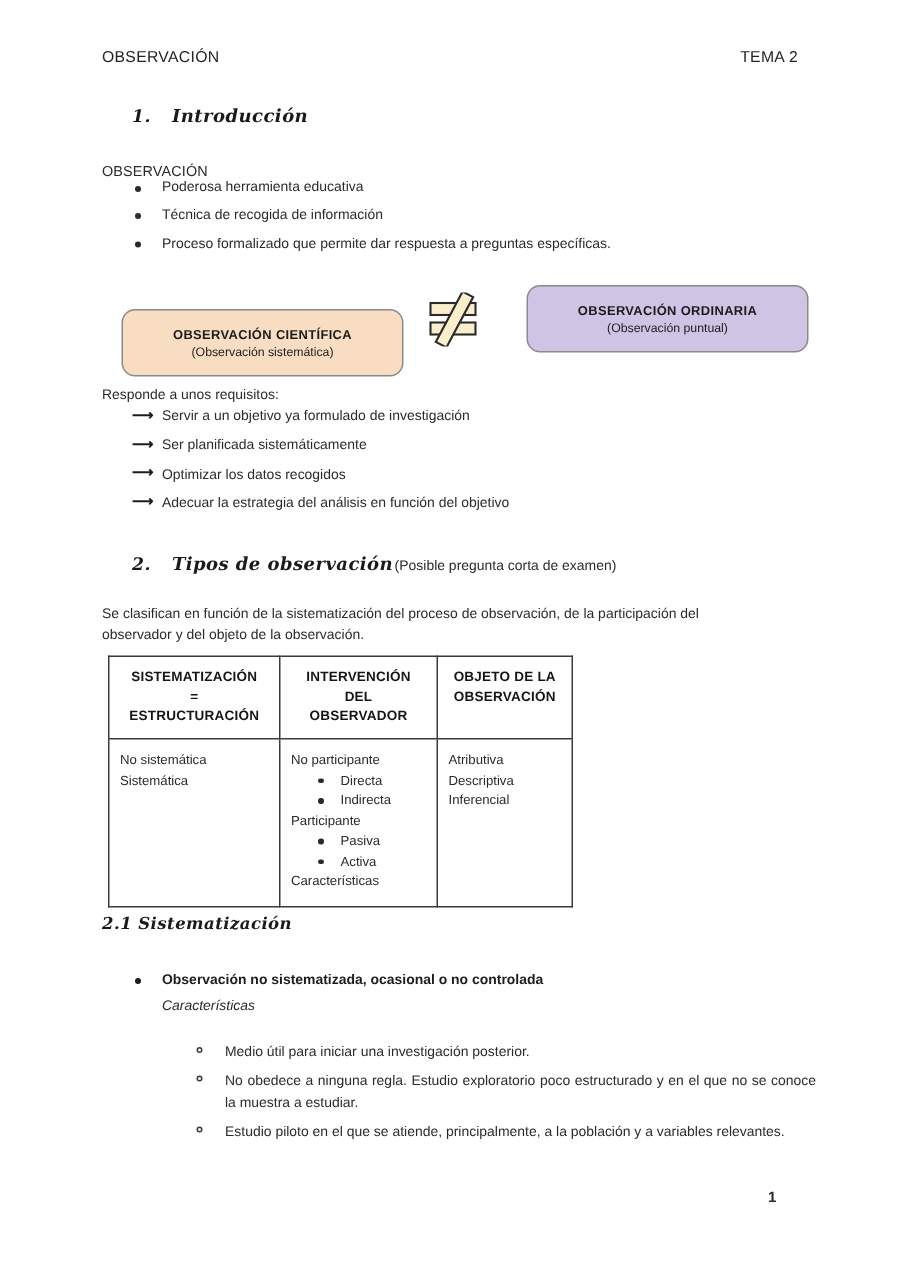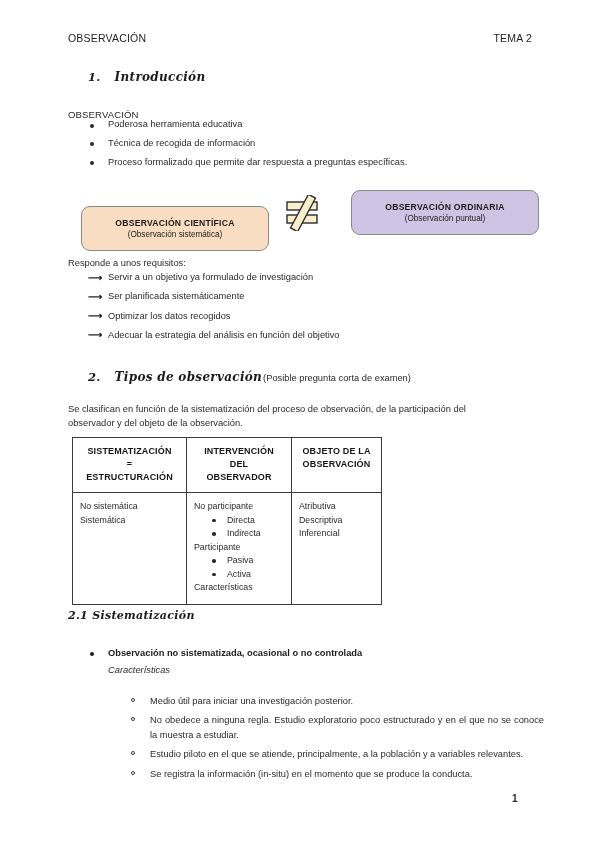--- a/index.html
+++ b/index.html
@@ -452,18 +452,17 @@
   <div class="bullet-bold">
     <span class="dot"></span><span>Observación no sistematizada, ocasional o no controlada</span>
   </div>
 
   <div class="caracteristicas">Características</div>
 
   <ul class="list-circle">
     <li><span class="oc"></span><span>Medio útil para iniciar una investigación posterior.</span></li>
     <li class="just"><span class="oc"></span><span>No obedece a ninguna regla. Estudio exploratorio poco estructurado y en el que no se conoce la muestra a estudiar.</span></li>
     <li class="just"><span class="oc"></span><span>Estudio piloto en el que se atiende, principalmente, a la población y a variables relevantes.</span></li>
-    <li><span class="oc"></span><span>Se registra la información (in-situ) en el momento que se produce la conducta.</span></li>
   </ul>
 
   <div class="page-num">1</div>
 
 </div>
 
 </body></html>

